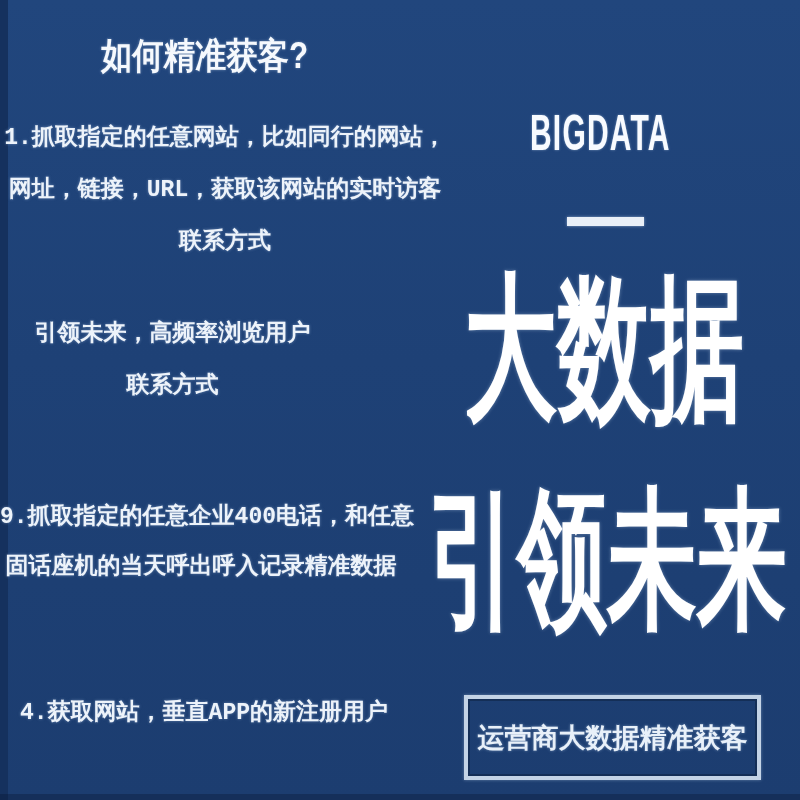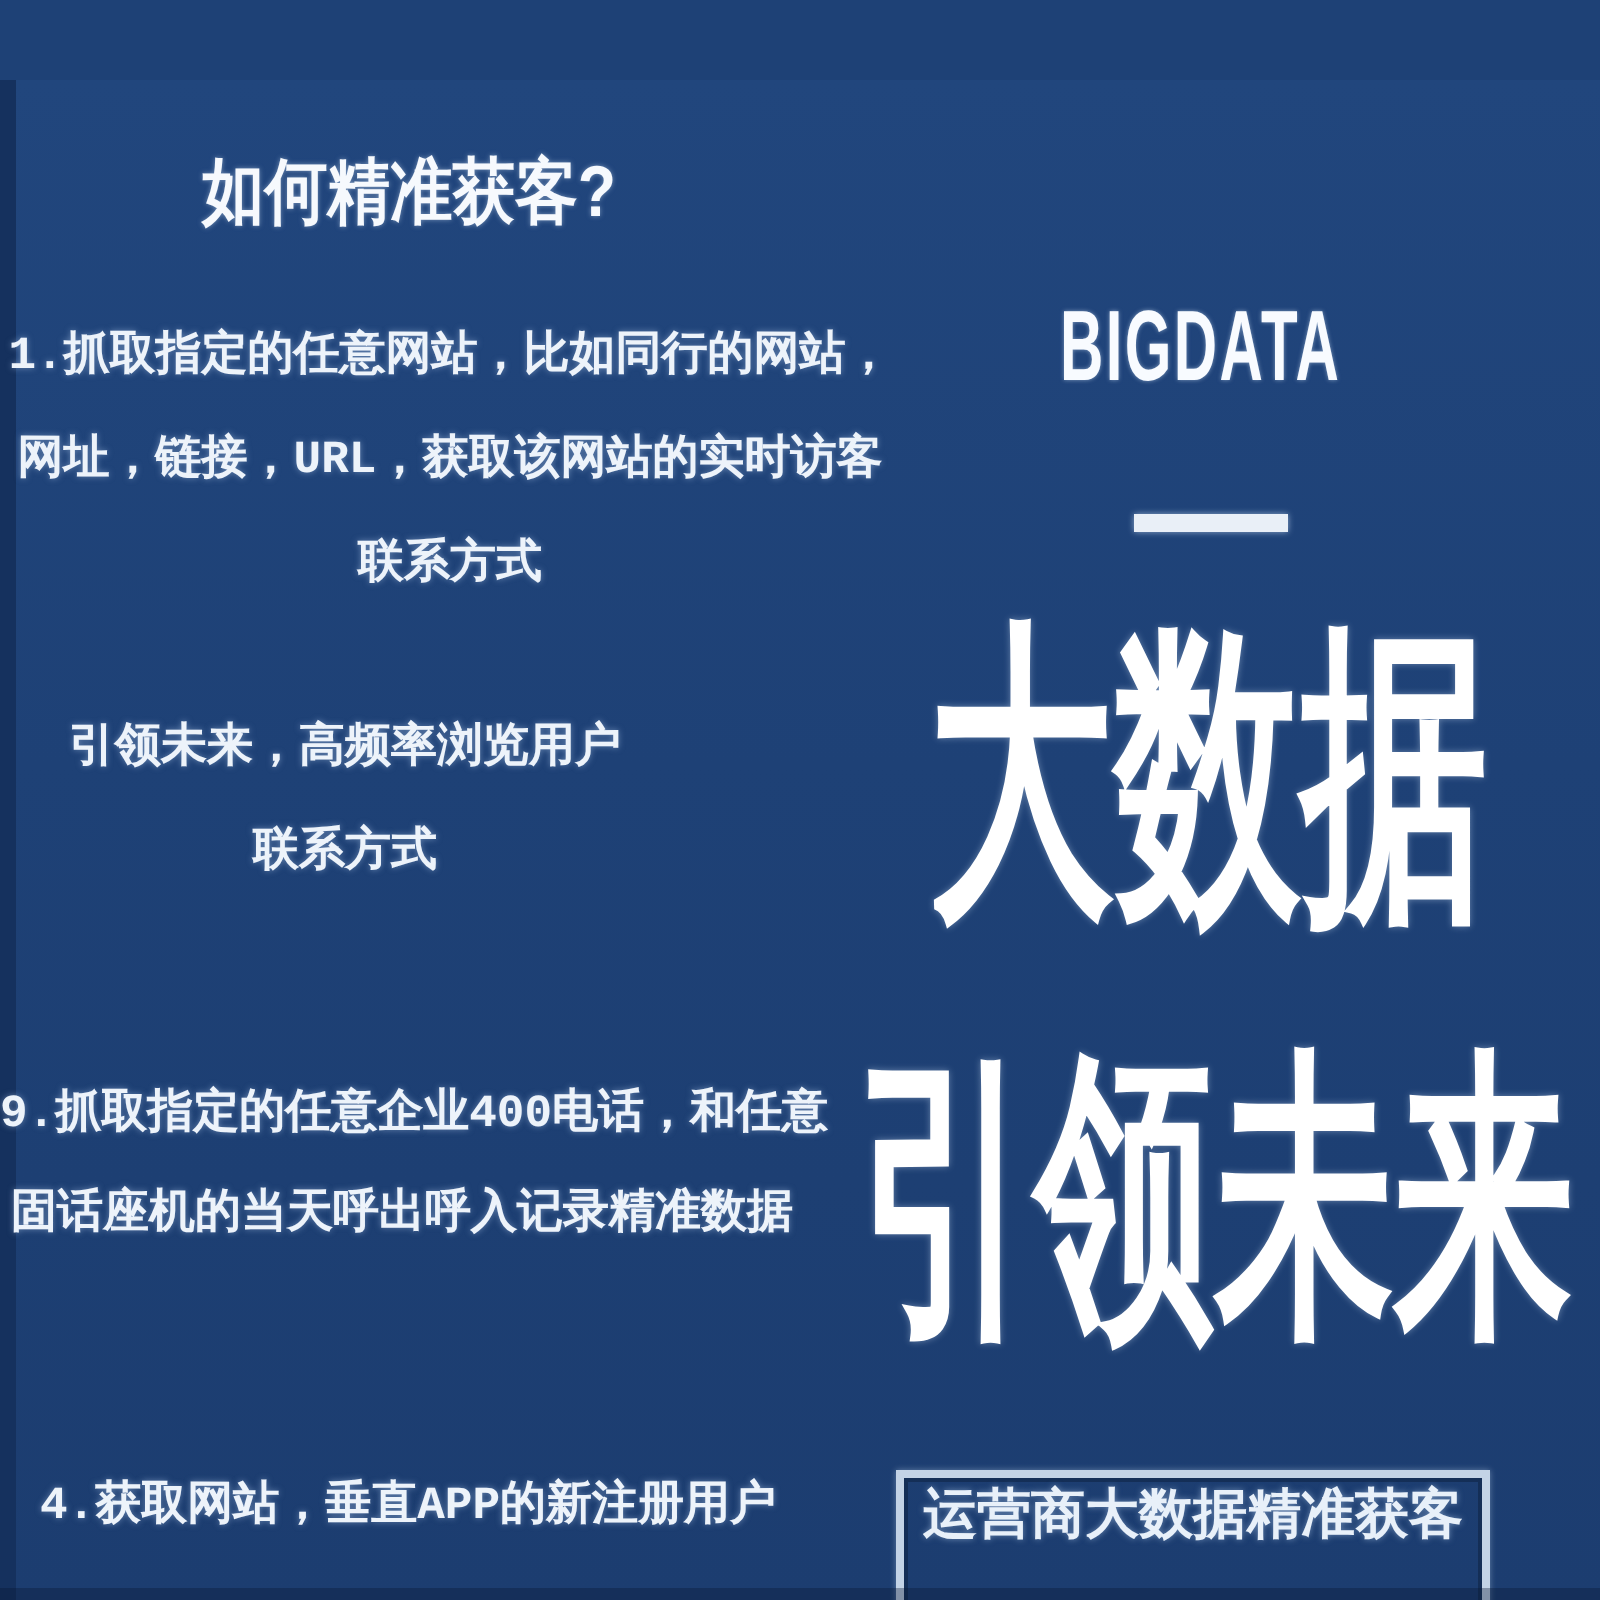--- a/index.html
+++ b/index.html
@@ -5,21 +5,20 @@
   html, body { margin:0; padding:0; }
   body {
     width:800px; height:800px; overflow:hidden; position:relative;
     background:#1e4176;
     font-family:"Liberation Sans","DejaVu Sans",sans-serif;
     font-weight:bold;
   }
   .poster {
     position:absolute; inset:0;
     background:linear-gradient(180deg,#21467d 0%,#1e4176 45%,#1c3d70 100%);
-    margin-top:40px;
   }
   .edge-strip-left {
     position:absolute; left:0; top:0; width:8px; height:100%;
     background:#15315e;
   }
   .edge-strip-bottom {
     position:absolute; left:0; bottom:0; width:100%; height:6px;
     background:rgba(10,24,50,0.35);
   }
 
@@ -56,24 +55,24 @@
     text-shadow:0 0 5px rgba(195,215,240,.45); position:absolute; }
   .headline-1 {
     left:464px; top:262px; font-size:158px;
     transform:scaleX(0.59); transform-origin:left top;
   }
   .headline-2 {
     left:428px; top:476px; font-size:152px;
     transform:scaleX(0.59); transform-origin:left top;
   }
   .footer-box {
-    position:absolute; left:448px; top:695px; width:289px; height:77px;
+    position:absolute; left:464px; top:695px; width:289px; height:77px;
     border:4px solid #c3d3e6;
     box-shadow:inset 0 0 0 2px rgba(12,28,56,.45), 0 0 3px rgba(190,210,235,.45);
-    display:flex; align-items:flex-start; justify-content:center;
+    display:flex; align-items:center; justify-content:center;
   }
   .footer-box span {
     font-size:27px; color:#e8f0f9; white-space:nowrap;
     text-shadow:0 0 3px rgba(165,192,225,.6);
   }
 </style>
 </head>
 <body>
 
 <div class="poster">

